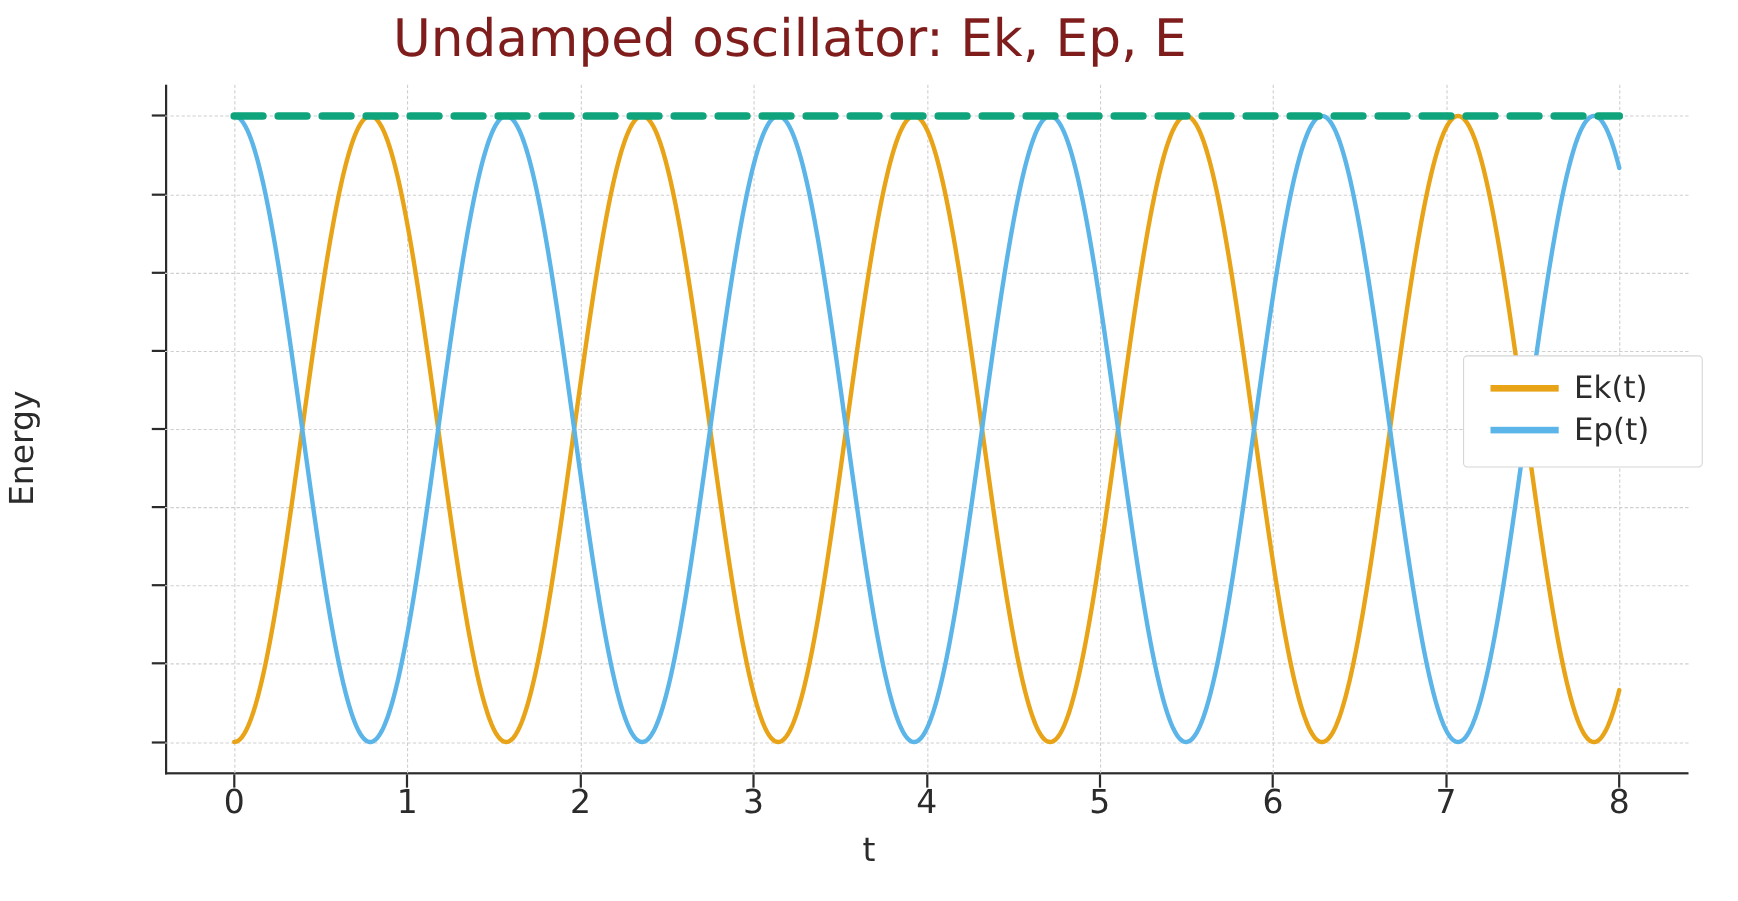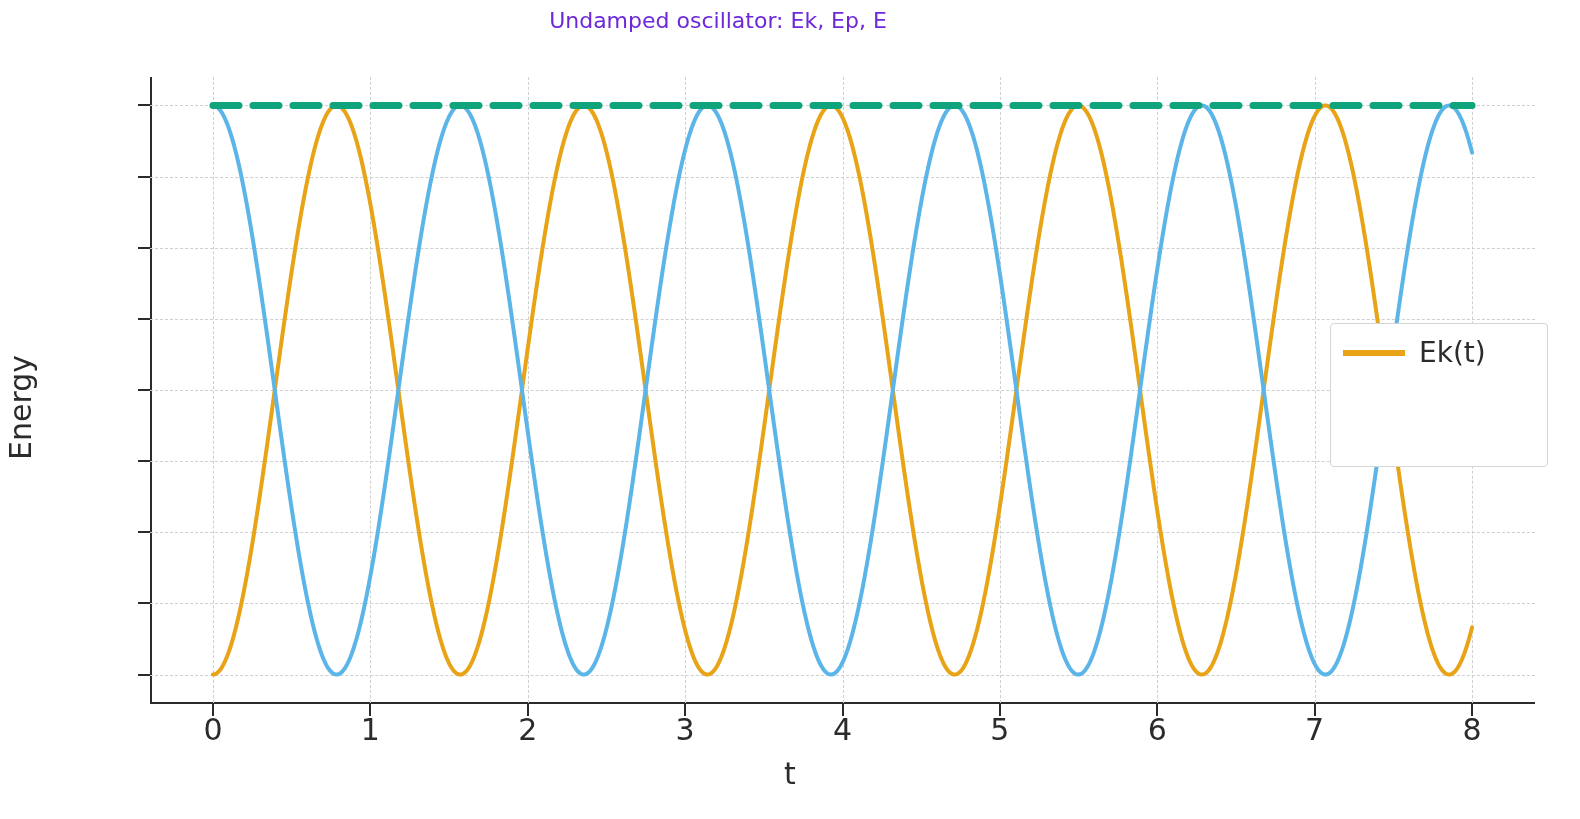--- a/index.html
+++ b/index.html
@@ -19,22 +19,22 @@
     width: 1580px;
     height: 819px;
     background: #ffffff;
   }
   #chart-title {
     position: absolute;
     left: 0;
     top: 8px;
     width: 1436px;
     text-align: center;
-    font-size: 22px;
-    color: #6d28d9;
+    font-size: 47px;
+    color: #7f1d1d;
     letter-spacing: 0px;
     font-weight: normal;
   }
   
   #plot-area {
     position: absolute;
     left: 150px;
     top: 77px;
     width: 1385px;
     height: 626px;
@@ -121,26 +121,26 @@
     top: 77px;
     width: 1385px;
     height: 626px;
     pointer-events: none;
   }
   #legend {
     position: absolute;
     left: 1330px;
     top: 323px;
     width: 218px;
-    height: 144px;
+    height: 102px;
     background: #ffffff;
     border: 1.5px solid #d6d6d6;
     border-radius: 4px;
     box-sizing: border-box;
-    padding: 10px 0 0 0;
+    padding: 10px 0 0 12px;
   }
   .legend-row {
     display: flex;
     align-items: center;
     height: 38px;
     padding-left: 12px;
   }
   .legend-swatch {
     width: 62px;
     height: 6px;
@@ -231,15 +231,19 @@
   </svg>
 
   <div id="ylabel">Energy</div>
   <div id="xlabel">t</div>
 
   <div id="legend">
       <div class="legend-row">
         <span class="legend-swatch" style="color: rgb(232, 163, 23); background: rgb(232, 163, 23);"></span>
         <span class="legend-label">Ek(t)</span>
       </div>
+      <div class="legend-row">
+        <span class="legend-swatch" style="color: rgb(92, 181, 232); background: rgb(92, 181, 232);"></span>
+        <span class="legend-label">Ep(t)</span>
+      </div>
     </div>
 
 </div>
 
 </body></html>

